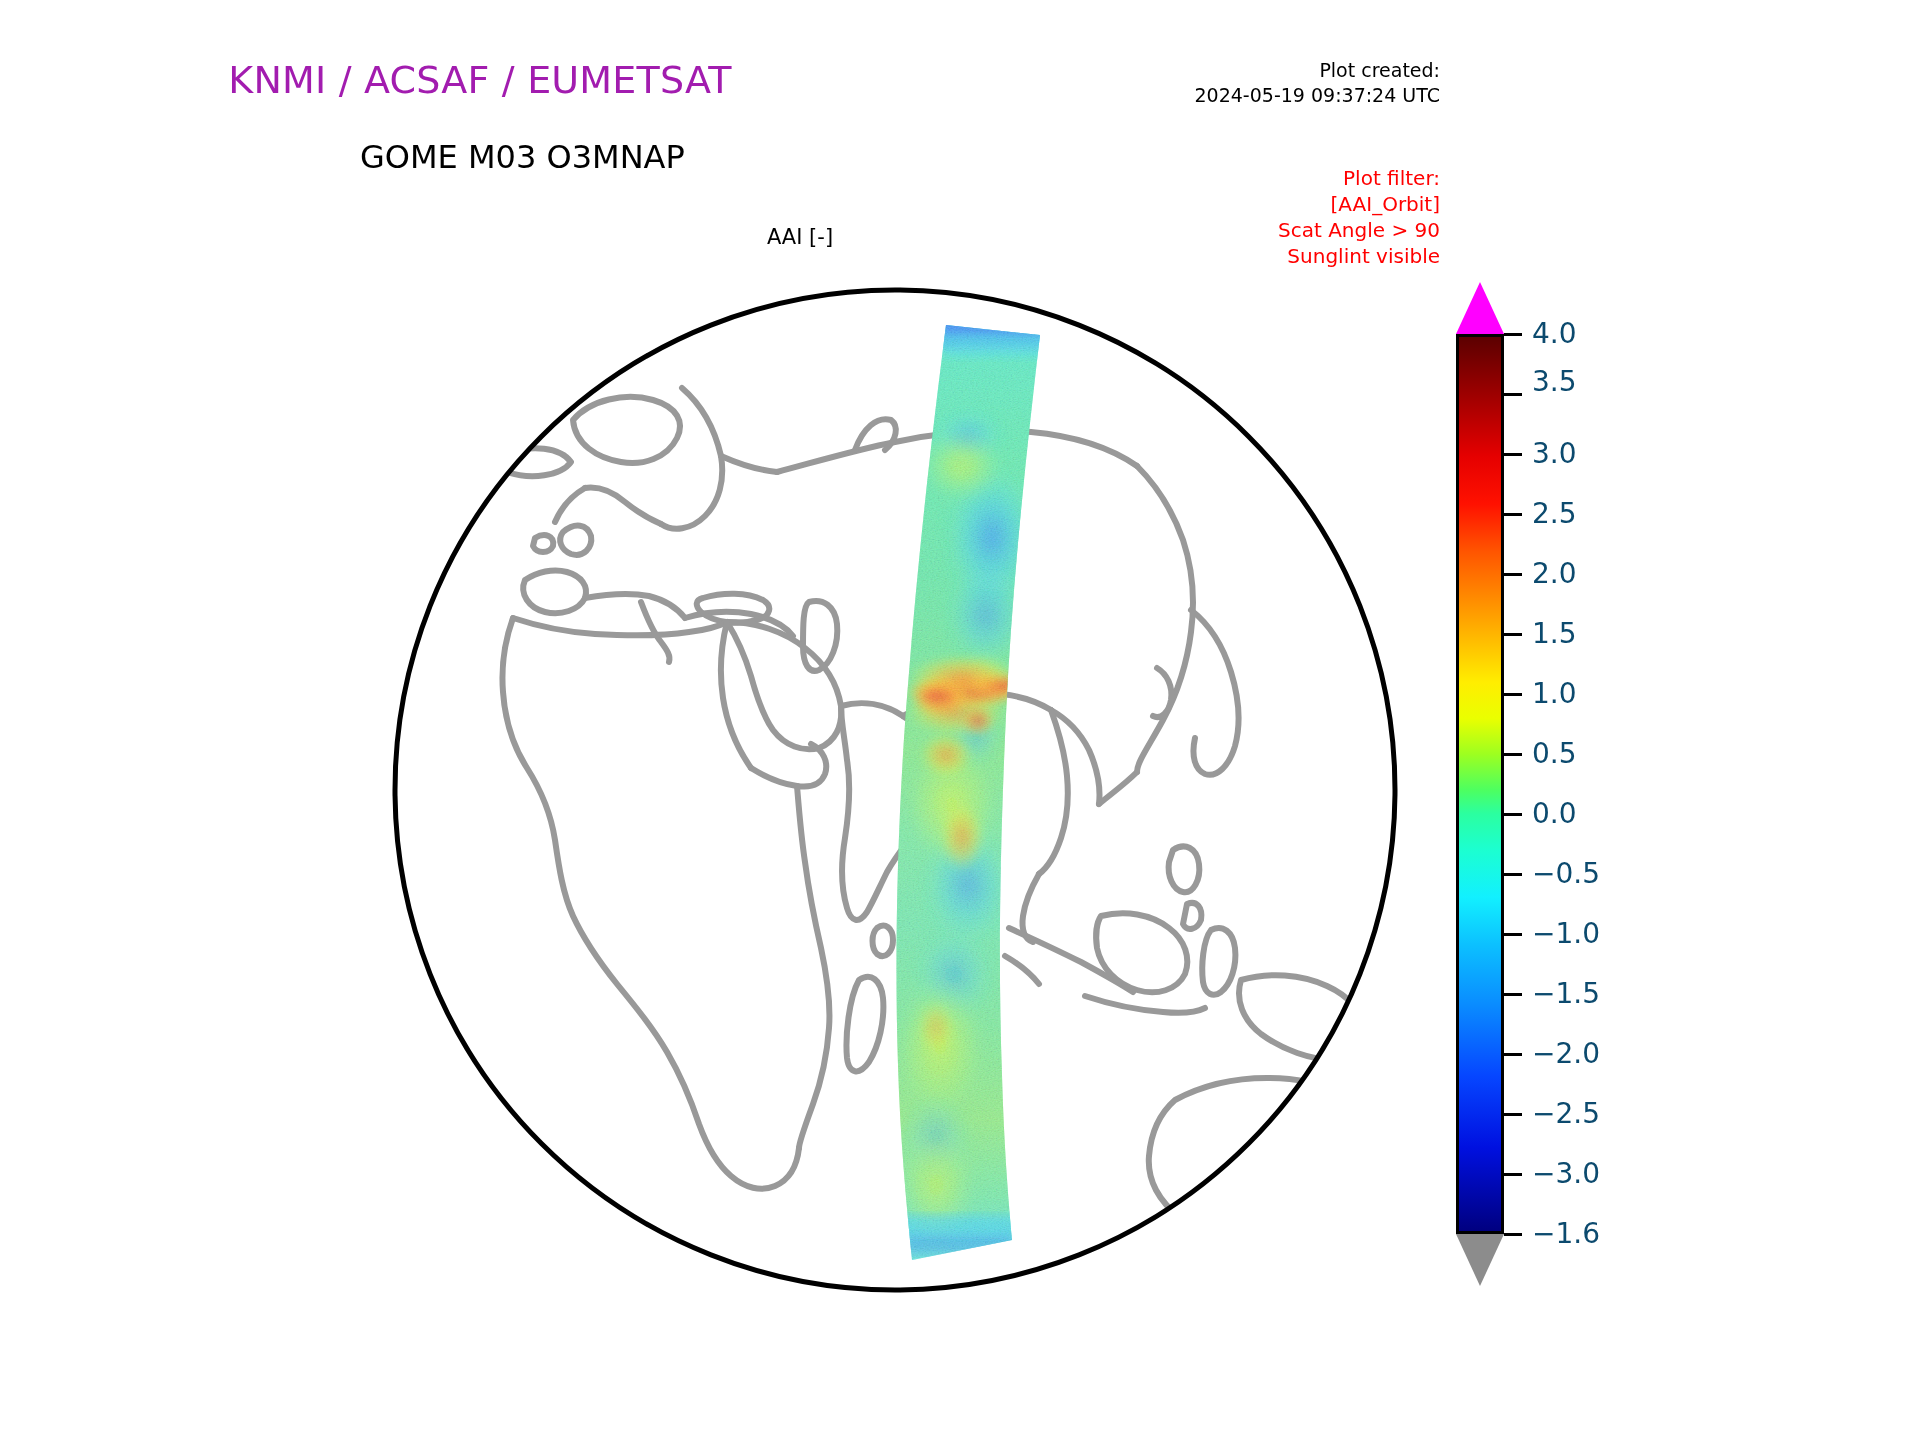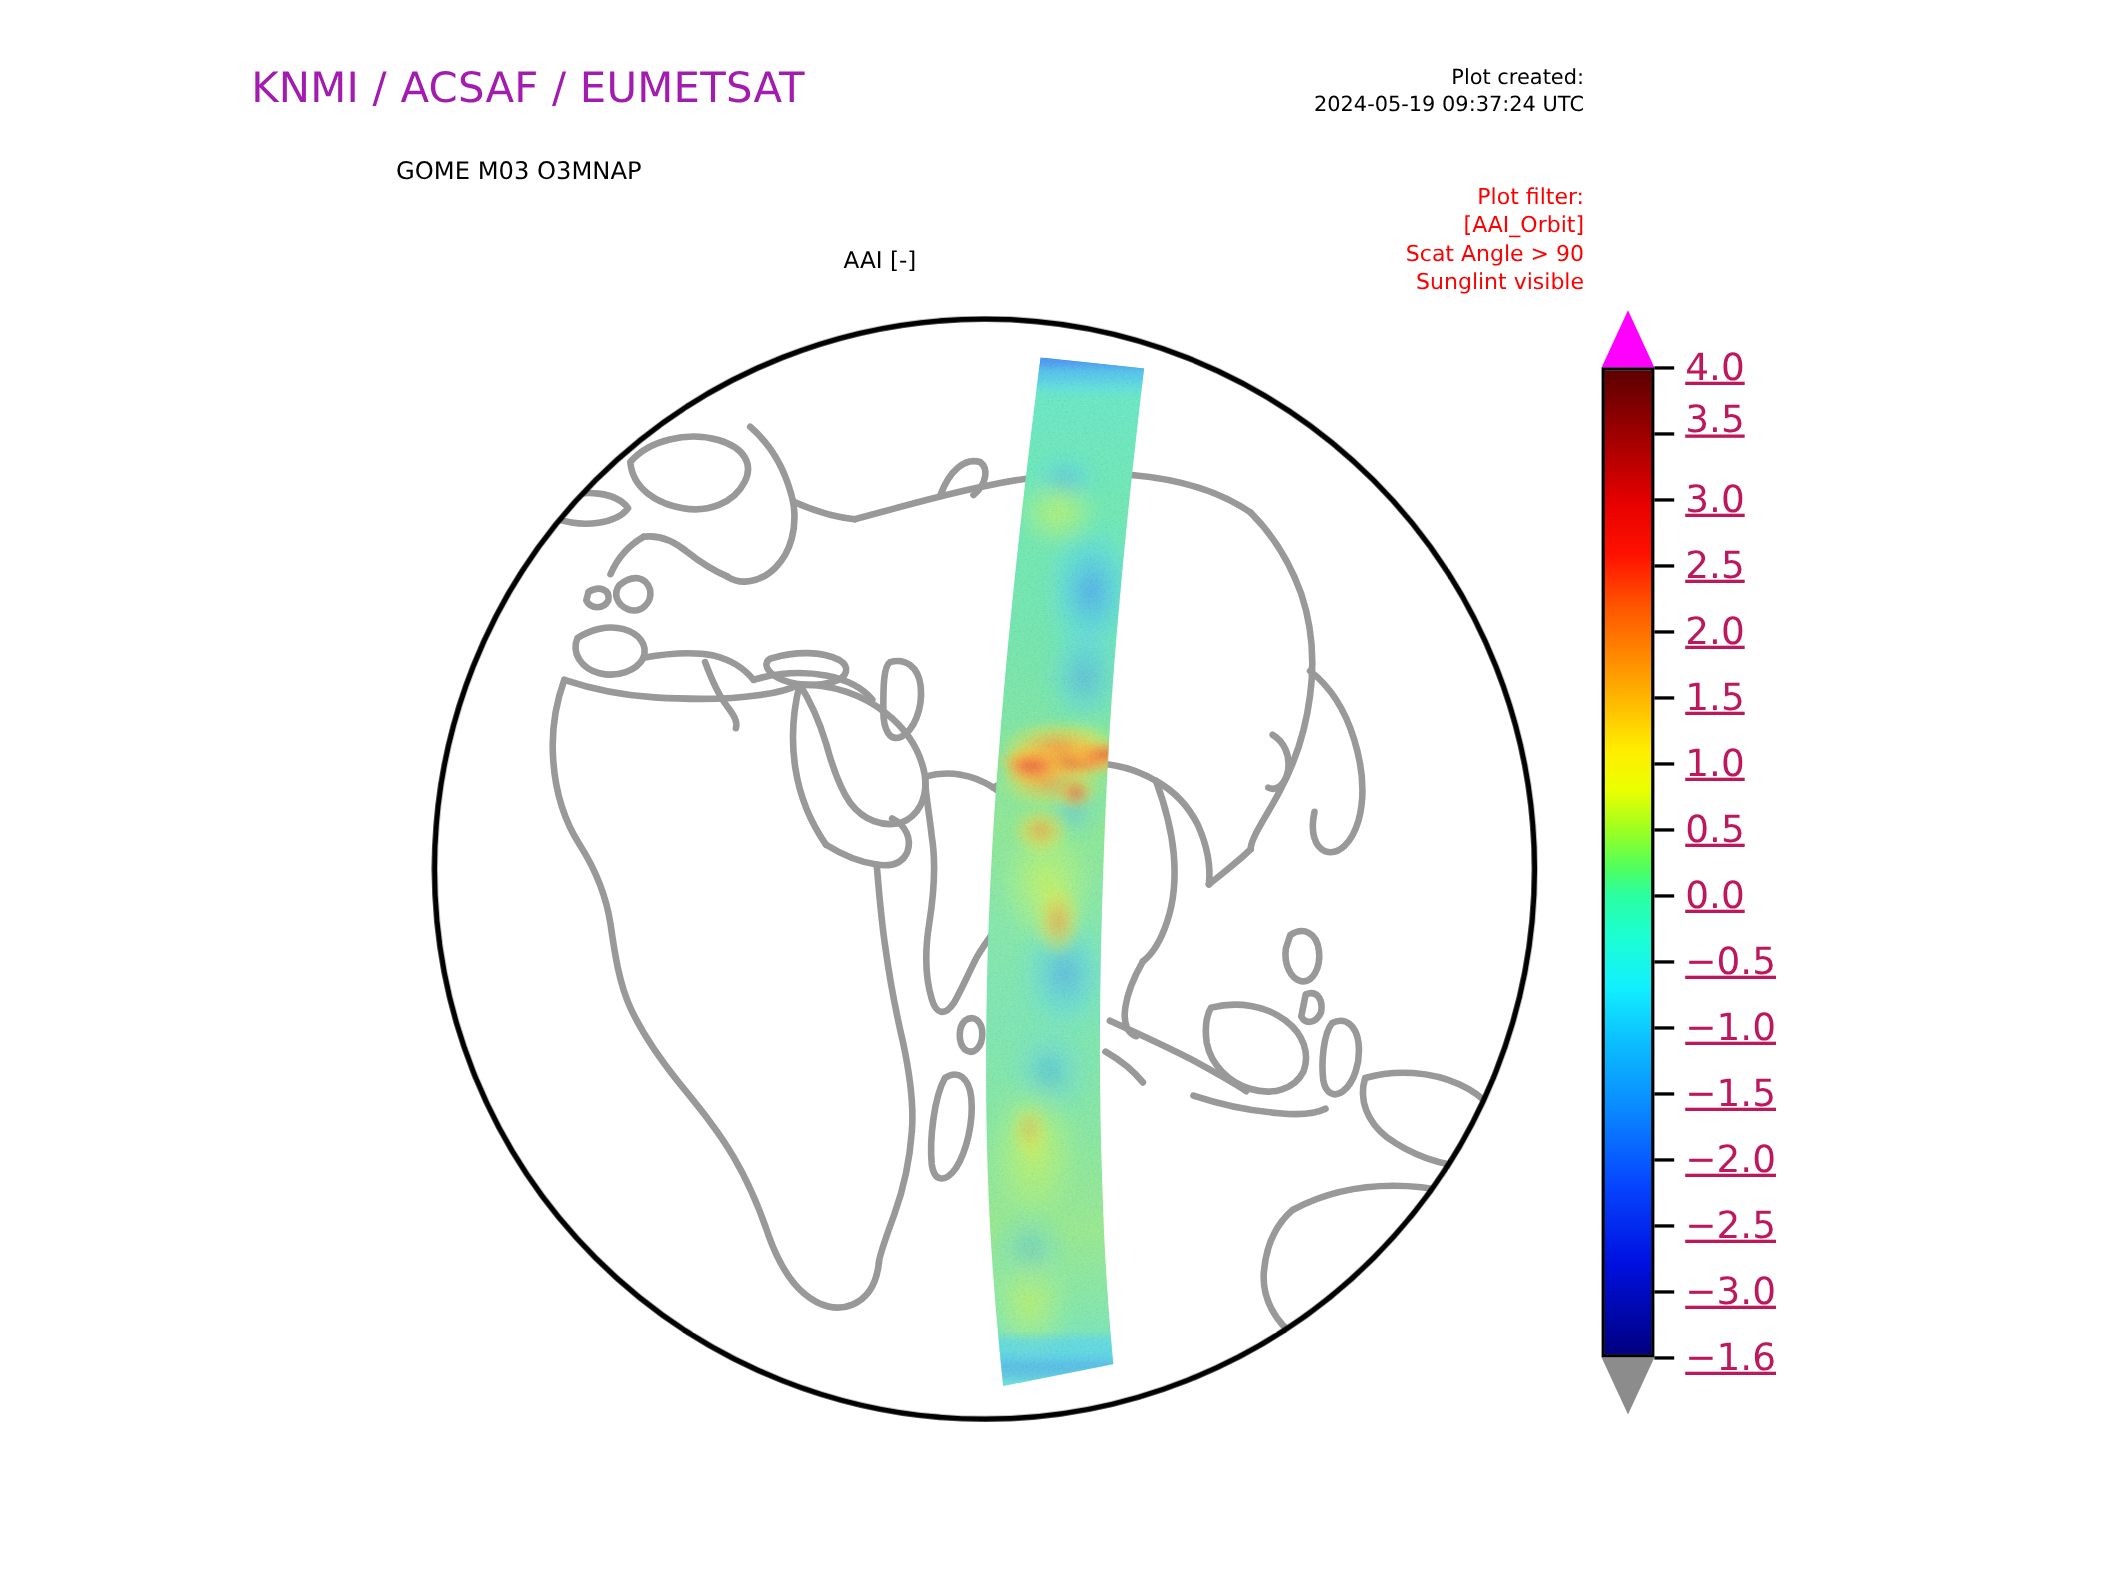--- a/index.html
+++ b/index.html
@@ -8,42 +8,42 @@
 
   .abs{position:absolute;}
 
   
   #org-title{left:0;top:58px;width:960px;text-align:center;
              font-size:38px;color:#a21caf;letter-spacing:.2px;white-space:nowrap;}
 
   #plot-created-block{left:1100px;top:58px;width:340px;text-align:right;
              font-size:19px;line-height:25px;color:#000;}
 
-  #instrument-block{left:360px;top:135px;font-size:22px;line-height:44px;color:#000;}
+  #instrument-block{left:360px;top:135px;font-size:32px;line-height:44px;color:#000;}
 
   #product-title{left:0;top:225px;width:1600px;text-align:center;font-size:21px;color:#000;}
 
   #plot-filter-block{left:1140px;top:165px;width:300px;text-align:right;
              font-size:20px;line-height:26px;color:#ff0000;}
 
   
   #globe-wrap{left:385px;top:280px;width:1020px;height:1020px;}
   #globe-svg{display:block;}
 
   
   #colorbar-wrap{left:1428px;top:282px;width:330px;height:1030px;}
   #cb-bar{position:absolute;left:28px;top:52px;width:48px;height:900px;
           border:3px solid #000;box-sizing:border-box;}
   #cb-gradient{position:absolute;left:0;top:0;right:0;bottom:0;}
   .cb-tri{position:absolute;width:0;height:0;left:28px;}
   #cb-tri-top{top:0px;border-left:24px solid transparent;border-right:24px solid transparent;}
   #cb-tri-bot{top:952px;border-left:24px solid transparent;border-right:24px solid transparent;}
   .cb-tick{position:absolute;left:76px;width:18px;height:3px;background:#000;}
-  .cb-label{position:absolute;left:104px;font-size:34px;line-height:34px;color:#be185d;
-            transform:translateY(-50%);white-space:nowrap;text-decoration:underline;}
+  .cb-label{position:absolute;left:104px;font-size:28px;line-height:34px;color:#0c4a6e;
+            transform:translateY(-50%);white-space:nowrap;}
 </style>
 </head>
 <body>
 
 <div class="abs" id="org-title">KNMI / ACSAF / EUMETSAT</div>
 
 <div class="abs" id="plot-created-block">
   <div>Plot created:</div>
   <div>2024-05-19 09:37:24 UTC</div>
 </div>

